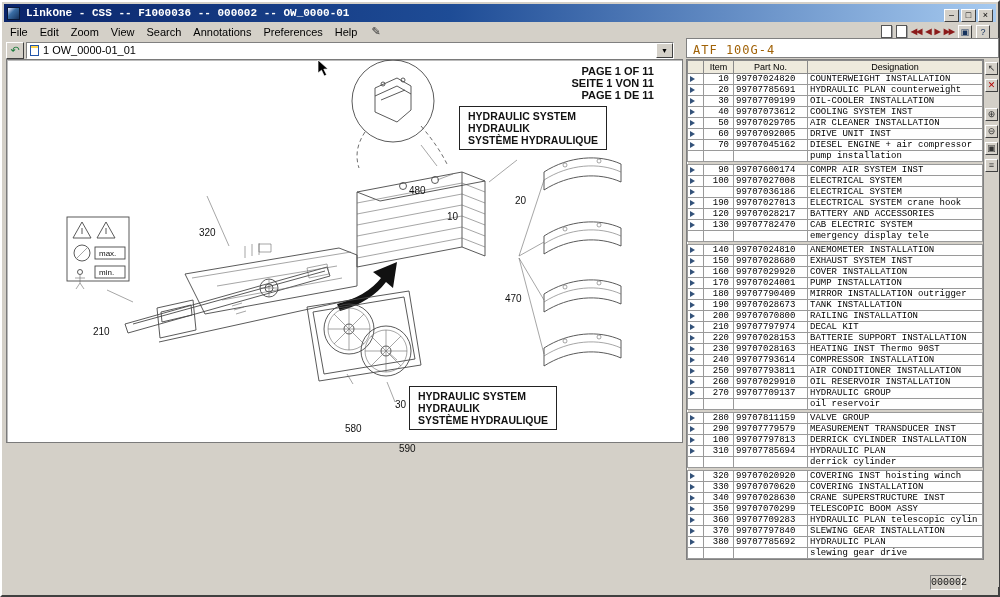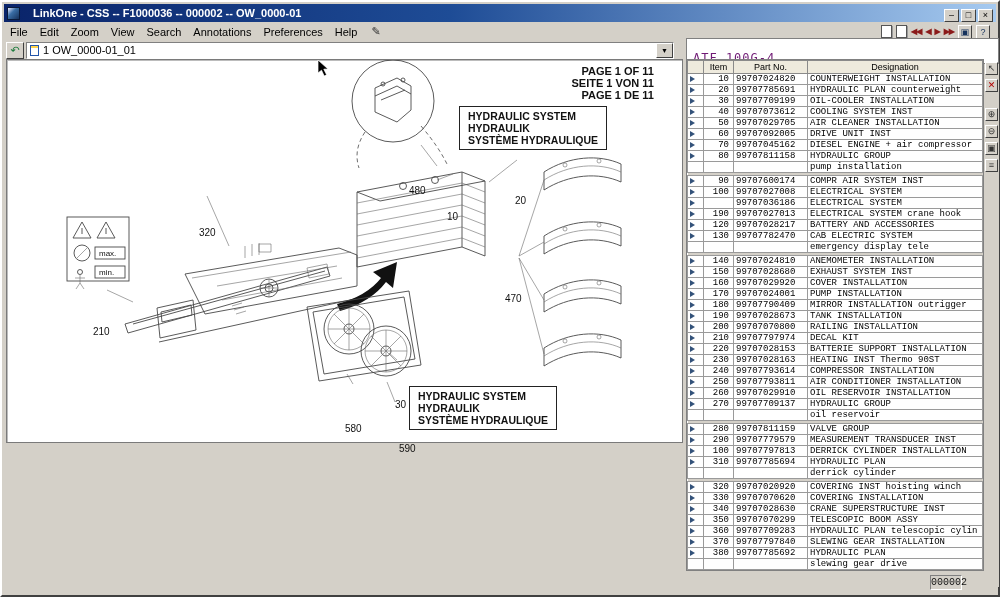--- a/index.html
+++ b/index.html
@@ -6,21 +6,21 @@
   html,body { width:1000px; height:597px; }
   body { font-family:"Liberation Sans", sans-serif; background:#d4d0c8; position:relative; overflow:hidden; }
   .window { position:absolute; inset:0; border:2px solid; border-color:#fff #404040 #404040 #fff; background:#d4d0c8; }
 
   
   .titlebar { position:absolute; left:2px; top:2px; right:2px; height:18px;
     background:linear-gradient(90deg,#0a246a 0%,#1e4c96 45%,#a6caf0 100%);
     display:flex; align-items:center; padding:0 3px; }
   .app-icon { width:13px; height:13px; background:linear-gradient(135deg,#e8e8ff 0%,#3a6ea5 40%,#16325c 100%);
     border:1px solid #0a1a3a; flex:0 0 auto; }
-  .title-text { color:#fff; font-size:11px; font-weight:bold; margin-left:13px; flex:1; white-space:nowrap; overflow:hidden; }
+  .title-text { color:#fff; font-size:11px; font-weight:bold; margin-left:6px; flex:1; white-space:nowrap; overflow:hidden;font-family:Liberation Mono, monospace; }
   .win-btn { width:15px; height:13px; background:#d4d0c8; border:1px solid; border-color:#fff #404040 #404040 #fff;
     font-size:9px; line-height:11px; text-align:center; margin-left:2px; color:#000; }
 
   
   .menubar { position:absolute; left:2px; top:21px; right:2px; height:17px; display:flex; align-items:center; font-size:11px; color:#000; }
   .menu-item { padding:2px 6px; }
   .pencil-icon { margin-left:8px; font-size:11px; color:#333; }
   .nav-icons { margin-left:auto; display:flex; align-items:center; gap:4px; padding-right:6px; }
   .icon-doc { width:11px; height:13px; background:#fff; border:1px solid #555; box-shadow:1px 1px 0 #999; }
   .nav-arrow { color:#8b1a1a; font-size:8px; font-weight:bold; letter-spacing:-1px; }
@@ -50,21 +50,21 @@
   .label-box-top { left:452px; top:46px; }
   .label-box-bottom { left:402px; top:326px; }
   .callout { position:absolute; font-size:10px; color:#111;margin-top:43px; }
 
   
   .splitter { position:absolute; left:681px; top:36px; width:3px; height:549px; background:#d4d0c8; }
 
   
   .right-panel { position:absolute; left:684px; top:36px; width:313px; height:549px; background:#d4d0c8; }
   .panel-title { height:20px; background:#fff; border:1px solid #808080; font-family:"DejaVu Sans Mono", monospace;
-    font-size:12px; padding:12px 6px; letter-spacing:1px; color:#701a75; }
+    font-size:12px; padding:4px 6px; letter-spacing:1px; color:#a16207; }
   .table-wrap { position:absolute; left:0; top:21px; width:298px; background:#14b8a6; border:1px solid #808080; }
   .parts-table { border-collapse:collapse; width:296px; table-layout:fixed;
     font-family:"Liberation Mono", monospace; font-size:9px; color:#000; background:#fff; }
   .parts-table th { background:#eeeadd; border:1px solid #8a8a8a; font-weight:normal; font-size:9px; height:13px;
     font-family:"Liberation Sans", sans-serif; overflow:hidden; }
   .parts-table td { border:1px solid #9a9a9a; height:11px; padding:0 2px; white-space:nowrap; overflow:hidden; line-height:10px; }
   .parts-table th:nth-child(1), .parts-table td:nth-child(1) { width:16px; }
   .parts-table th:nth-child(2), .parts-table td:nth-child(2) { width:30px; }
   .parts-table th:nth-child(3), .parts-table td:nth-child(3) { width:74px; }
   .c-item { text-align:right; padding-right:4px !important; }
@@ -300,26 +300,20 @@
               <td>99707092005</td>
               <td>DRIVE UNIT INST</td>
             </tr>
             <tr>
               <td><span class="row-arrow"></span></td>
               <td class="c-item">70</td>
               <td>99707045162</td>
               <td>DIESEL ENGINE + air compressor</td>
             </tr>
             <tr>
-              <td><span class="row-arrow"></span></td>
-              <td class="c-item">80</td>
-              <td>99707811158</td>
-              <td>HYDRAULIC GROUP</td>
-            </tr>
-            <tr>
               <td></td>
               <td class="c-item"></td>
               <td></td>
               <td>pump installation</td>
             </tr>
             <tr class="spacer-row">
               <td colspan="4"></td>
             </tr>
             <tr>
               <td><span class="row-arrow"></span></td>

